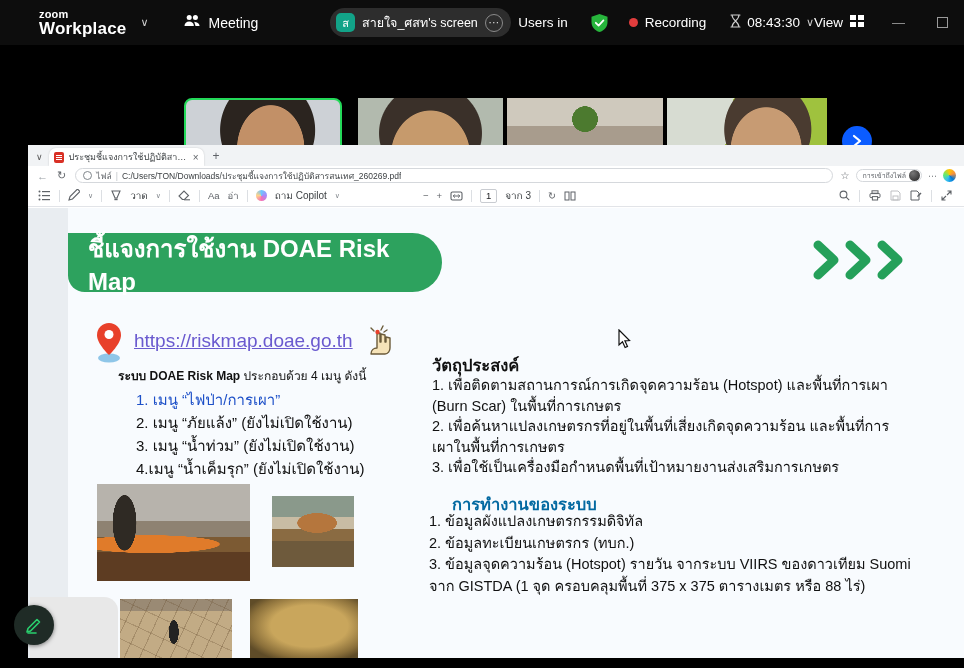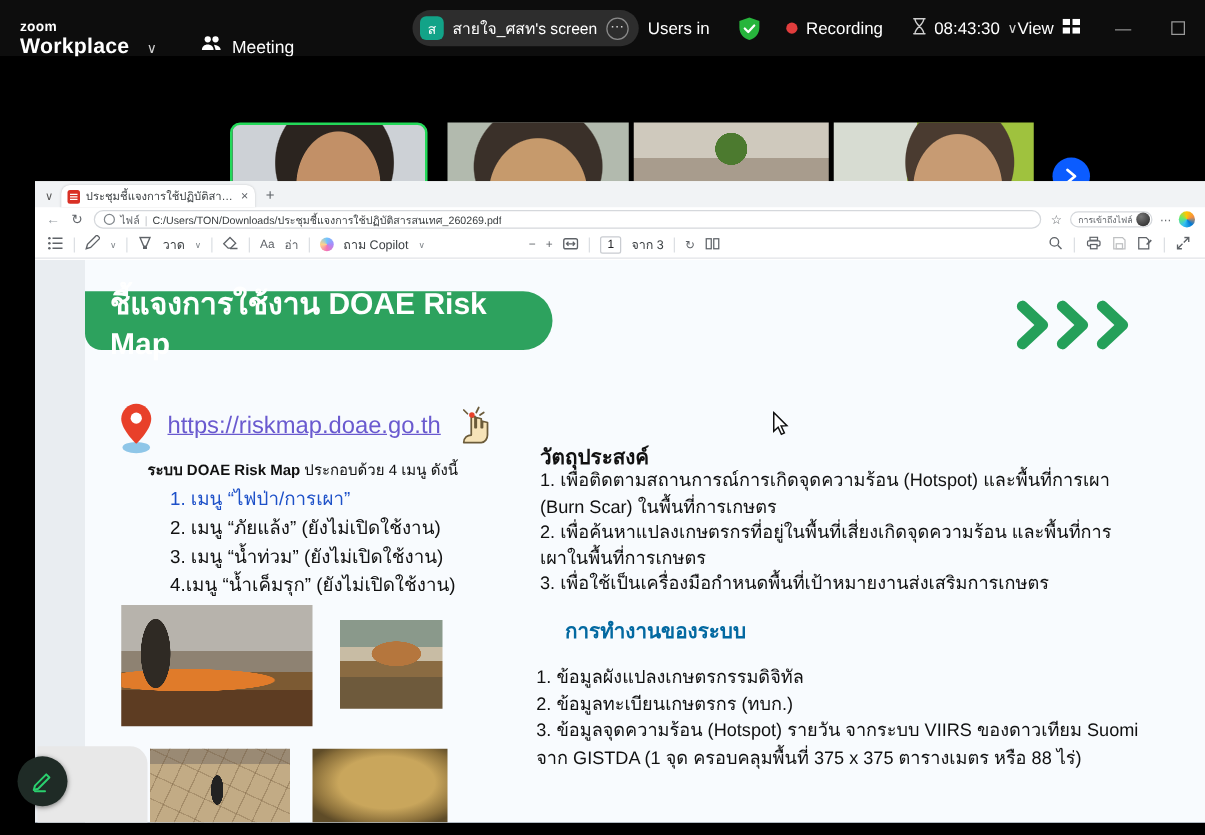--- a/index.html
+++ b/index.html
@@ -1,21 +1,21 @@
 <!DOCTYPE html>
 <html><head>
 <meta charset="utf-8">
 <style>
   * { margin:0; padding:0; box-sizing:border-box; }
   html,body { width:964px; height:668px; }
   body { font-family:"Liberation Sans", sans-serif; background:#000; position:relative; overflow:hidden; }
   .abs { position:absolute; }
 
   
-  .topbar { left:0; top:0; width:964px; height:45px; background:#0d0d0d; display:flex; align-items:flex-end; color:#fff; }
+  .topbar { left:0; top:0; width:964px; height:45px; background:#0d0d0d; display:flex; align-items:center; color:#fff;padding-left:23px; }
   .logo { margin-left:16px; line-height:1; cursor:default; }
   .logo .l1 { font-size:11px; font-weight:700; letter-spacing:.2px; }
   .logo .l2 { font-size:17px; font-weight:700; letter-spacing:.2px; }
   .chev { color:#cfcfcf; font-size:11px; margin-left:14px; }
   .meeting { display:flex; align-items:center; gap:8px; margin-left:34px; font-size:14px; }
   .share-pill { position:absolute; left:330px; top:8px; height:29px; background:#2d2d2d; border-radius:15px; display:flex; align-items:center; padding:0 8px 0 6px; gap:7px; }
   .share-avatar { width:19px; height:19px; border-radius:5px; background:#12a388; color:#fff; font-size:11px; display:flex; align-items:center; justify-content:center; }
   .share-label { font-size:12.5px; color:#fff; }
   .share-more { width:18px; height:18px; border:1px solid #8a8a8a; border-radius:50%; color:#d9d9d9; font-size:11px; display:flex; align-items:center; justify-content:center; line-height:1; }
   .right-cluster { position:absolute; right:0; top:0; height:45px; display:flex; align-items:center; gap:0; }
@@ -84,32 +84,32 @@
   .pb-label { font-size:10px; color:#3c4043; }
   .pb-chev { font-size:7px; color:#80868b; }
   .pageno { width:17px; height:14px; border:1px solid #c9ccd1; border-radius:2px; font-size:9.5px; color:#202124; display:flex; align-items:center; justify-content:center; background:#fff; }
   .copilot-dot { width:11px; height:11px; border-radius:50%; background:conic-gradient(from 0deg, #6ec6ff, #a78bfa, #f472b6, #ffd38a, #6ec6ff); }
   .txtic { font-size:9.5px; color:#5f6368; }
 
   
   .pdfview { position:absolute; left:0; top:63px; width:100%; height:450px; background:#e9edf1; overflow:hidden; }
   .page { position:absolute; left:40px; top:0; width:896px; height:450px; background:#f8fbfe; overflow:hidden; }
 
-  .banner { position:absolute; left:0; top:25px; width:374px; height:47px; background:#2da25e; border-radius:0 32px 32px 18px; color:#fff; font-weight:700; font-size:24px; display:flex; align-items:center; padding-left:20px; }
+  .banner { position:absolute; left:0; top:25px; width:374px; height:59px; background:#2da25e; border-radius:0 32px 32px 18px; color:#fff; font-weight:700; font-size:24px; display:flex; align-items:center; padding-left:20px; }
   .chevrons { position:absolute; left:744px; top:32px; }
   .linkrow { position:absolute; left:26px; top:114px; display:flex; align-items:flex-start; gap:10px; }
   .riskmap-link { font-size:19px; color:#6a5acf; text-decoration:underline; margin-top:8px; }
   .menu-head { position:absolute; left:50px; top:158px; font-size:12px; color:#111; }
   .menu-head b { font-weight:700; }
   .menu-list { position:absolute; left:68px; top:180px; font-size:15px; line-height:23px; color:#111; }
   .menu-list .m0 { color:#1d50c8; }
   .obj-head { position:absolute; left:364px; top:144px; font-size:16.5px; font-weight:700; color:#111; }
   .obj-list { position:absolute; left:364px; top:167px; width:470px; font-size:14.5px; line-height:20.5px; color:#111; }
   .wf-head { position:absolute; left:384px; top:283px; font-size:16.5px; font-weight:700; color:#0369a1; }
-  .wf-list { position:absolute; left:361px; top:324px; width:482px; font-size:14.5px; line-height:21.5px; color:#111; }
+  .wf-list { position:absolute; left:361px; top:303px; width:482px; font-size:14.5px; line-height:21.5px; color:#111; }
 
   .ph { position:absolute; }
   .img-fire { left:29px; top:276px; width:153px; height:97px;
       background: radial-gradient(ellipse 12px 28px at 18% 40%, #2f2a24 0 98%, transparent 100%),
                   radial-gradient(ellipse 70px 9px at 35% 62%, #e07b2a 0 98%, transparent 100%),
                   linear-gradient(180deg,#b7b3ac 0 38%,#8e8272 38% 55%,#7c5a33 55% 70%,#5d3c22 70% 100%); }
   .img-flood { left:204px; top:288px; width:82px; height:71px;
       background: radial-gradient(ellipse 20px 10px at 55% 38%, #b5763d 0 98%, transparent 100%),
                   linear-gradient(180deg,#8a998b 0 30%,#c8bca4 30% 46%,#8a6b42 46% 64%,#6e5a3c 64% 100%); }
   .img-drought { left:52px; top:391px; width:112px; height:60px;

